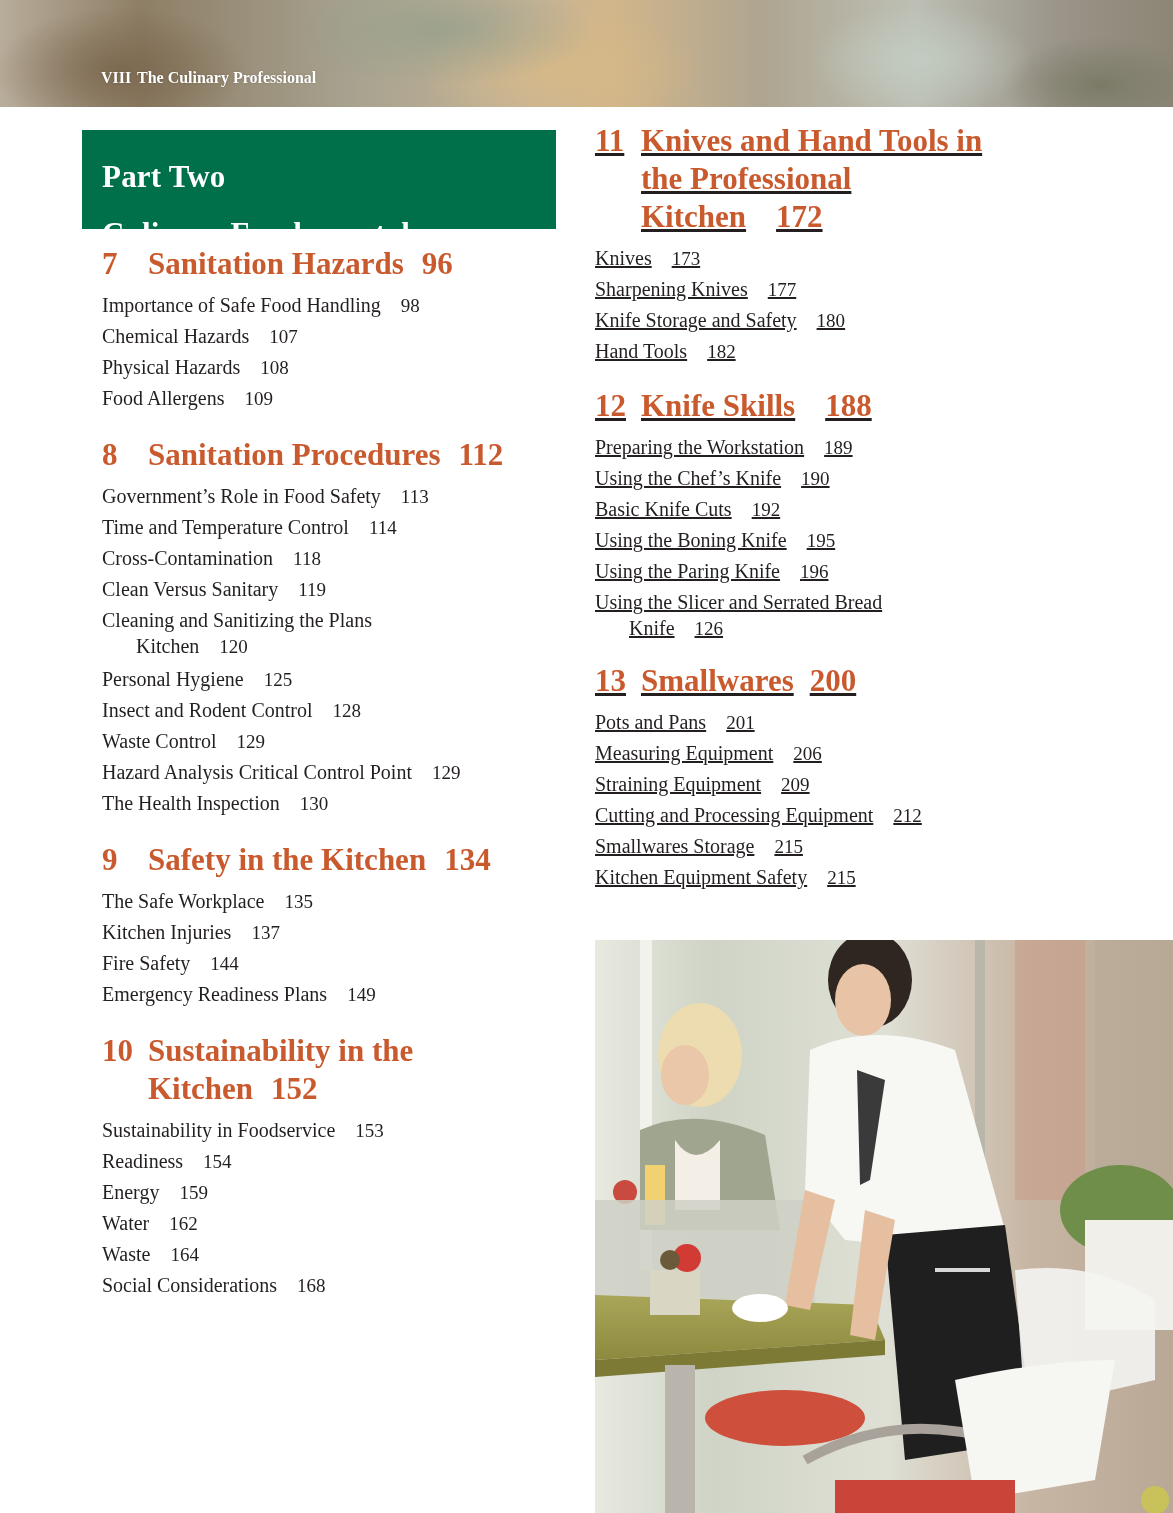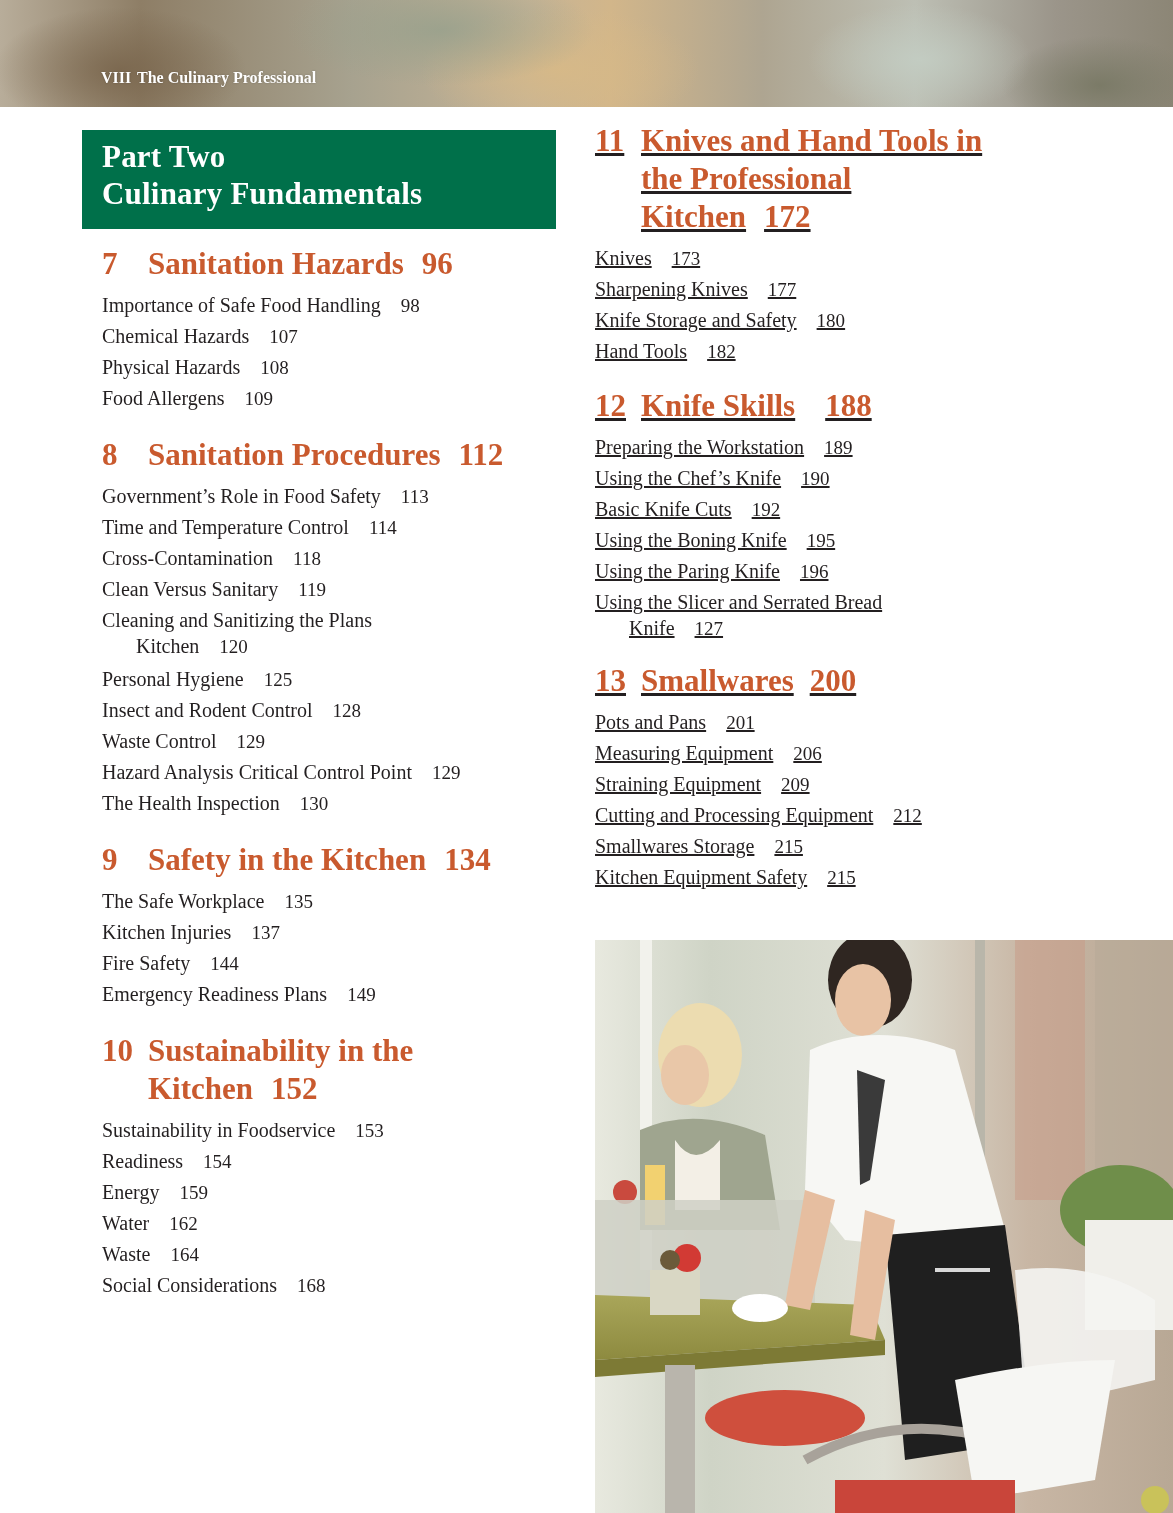--- a/index.html
+++ b/index.html
@@ -21,21 +21,21 @@
       font-family: "Liberation Serif", serif; font-size: 16px; font-weight: bold;
       text-shadow: 0 0 2px rgba(0,0,0,0.25);
     }
     .running-head .folio { margin-right: 2px; }
     .running-head .book-title { }
 
     .part-box {
       position: absolute; left: 82px; top: 130px; width: 474px; height: 99px;
       background: #00704a; color: #ffffff; padding: 8px 0 0 20px;
     }
-    .part-box div { font-size: 31px; font-weight: bold; line-height: 37px; letter-spacing: 0.2px; }
+    .part-box div { font-size: 31px; font-weight: bold; line-height: 37px; letter-spacing: 0.2px; margin-top: 20px; }
 
     .col { position: absolute; }
     .col-left { left: 102px; top: 245px; width: 470px; }
     .col-right { left: 595px; top: 122px; width: 470px; text-decoration: underline; }
 
     .chapter { margin-bottom: 0; }
     .chapter-heading {
       display: flex; color: #c95a2e; font-weight: bold; font-size: 31px; line-height: 38px;
     }
     .chapter-num { flex: 0 0 46px; }
@@ -139,21 +139,21 @@
     </div>
   </div>
 </div>
 
 <div class="col col-right">
 
   <div class="chapter">
     <div class="chapter-heading">
       <span class="chapter-num">11</span>
       <span class="chapter-title-wrap" style="max-width:370px;">
-        <span>Knives and Hand Tools in the Professional Kitchen</span><span class="chapter-page" style="margin-left:18px;">172</span>
+        <span>Knives and Hand Tools in the Professional Kitchen</span><span class="chapter-page" style="margin-left:30px;">172</span>
       </span>
     </div>
     <div class="entries">
       <div class="entry"><span>Knives</span><span class="entry-page">173</span></div>
       <div class="entry"><span>Sharpening Knives</span><span class="entry-page">177</span></div>
       <div class="entry"><span>Knife Storage and Safety</span><span class="entry-page">180</span></div>
       <div class="entry"><span>Hand Tools</span><span class="entry-page">182</span></div>
     </div>
   </div>
 
@@ -163,21 +163,21 @@
       <span class="chapter-title-wrap">
         <span>Knife Skills</span><span class="chapter-page" style="margin-left:30px;">188</span>
       </span>
     </div>
     <div class="entries">
       <div class="entry"><span>Preparing the Workstation</span><span class="entry-page">189</span></div>
       <div class="entry"><span>Using the Chef’s Knife</span><span class="entry-page">190</span></div>
       <div class="entry"><span>Basic Knife Cuts</span><span class="entry-page">192</span></div>
       <div class="entry"><span>Using the Boning Knife</span><span class="entry-page">195</span></div>
       <div class="entry"><span>Using the Paring Knife</span><span class="entry-page">196</span></div>
-      <div class="entry wrap" style="width:360px;"><span>Using the Slicer and Serrated Bread Knife</span><span class="entry-page">127</span></div>
+      <div class="entry wrap" style="width:360px;"><span>Using the Slicer and Serrated Bread Knife</span><span class="entry-page">126</span></div>
     </div>
   </div>
 
   <div class="chapter">
     <div class="chapter-heading">
       <span class="chapter-num">13</span>
       <span class="chapter-title-wrap">
         <span>Smallwares</span><span class="chapter-page" style="margin-left:16px;">200</span>
       </span>
     </div>

